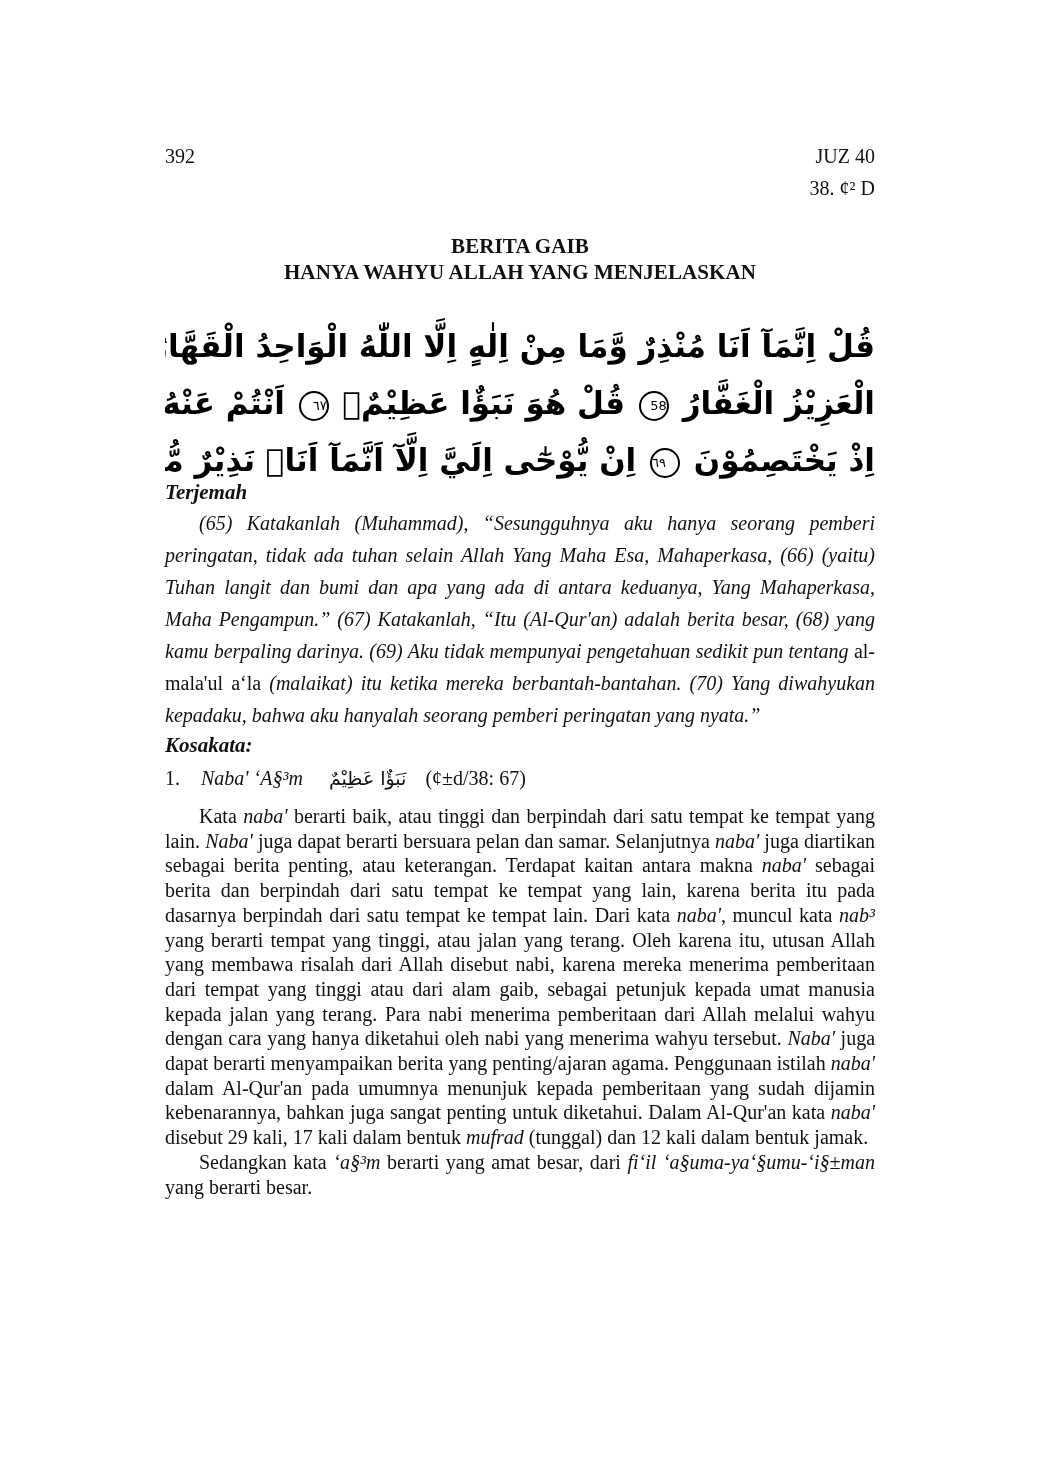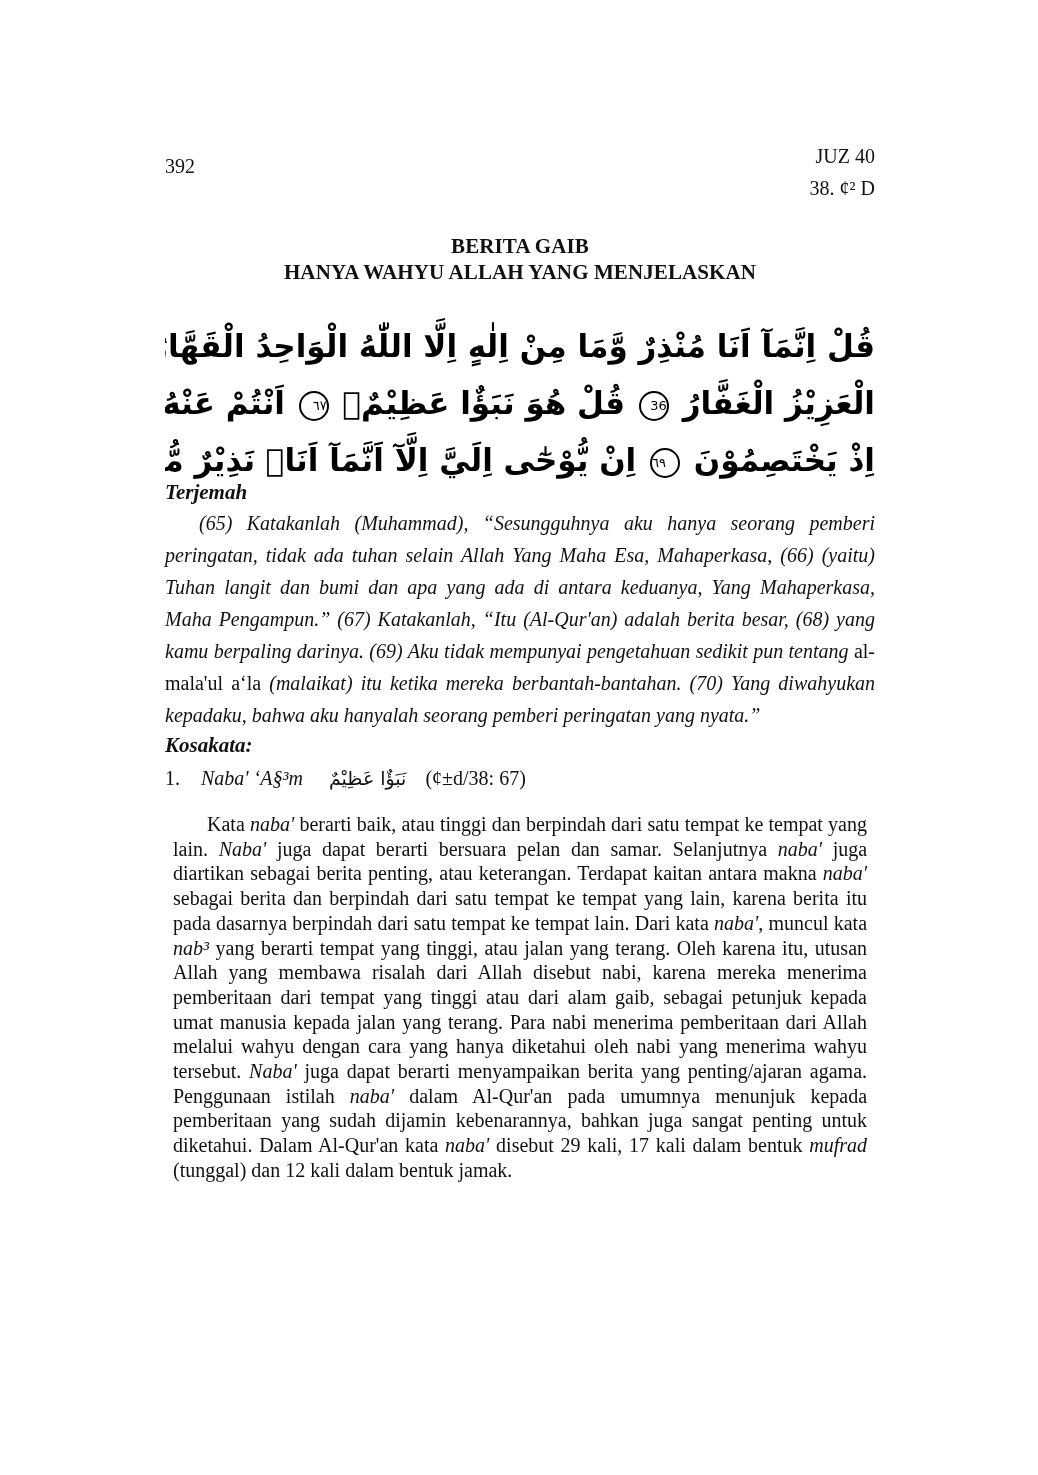--- a/index.html
+++ b/index.html
@@ -1,21 +1,21 @@
 <!DOCTYPE html>
 <html><head>
 <meta charset="utf-8">
 <style>
   html, body { margin: 0; padding: 0; background: #ffffff; }
   body { width: 1038px; height: 1475px; position: relative; overflow: hidden;
          font-family: "Liberation Serif", serif; color: #111111; }
   .page { position: absolute; left: 165px; top: 0; width: 710px; }
   .header { position: absolute; top: 145px; left: 0; width: 710px; height: 30px;
             font-size: 20px; }
-  .header .left { position: absolute; left: 0; top: 0; margin-top: 10px; }
+  .header .left { position: absolute; left: 0; top: 0; }
   .header .center { position: absolute; left: 0; width: 710px; text-align: right; top: 16px; margin-top: 16px; }
   .header .right { position: absolute; right: 0; top: 0; }
   .title { position: absolute; top: 233px; left: 0; width: 710px; text-align: center;
            font-weight: bold; font-size: 21px; line-height: 26px; letter-spacing: 0.1px; }
   .arabic { position: absolute; top: 318px; left: 0; width: 710px; direction: rtl;
             font-family: "DejaVu Sans", sans-serif; font-weight: bold; font-size: 31px;
             line-height: 57px; color: #000; }
   .arabic .line { display: block; white-space: nowrap; text-align: justify;
                   text-align-last: justify; overflow: hidden; }
   .arabic .line.last { text-align-last: left; padding-left: 240px; }
@@ -28,21 +28,21 @@
               font-size: 20px; line-height: 32px; text-align: justify; }
   .terjemah p { margin: 0; text-indent: 0; }
   .terjemah .up { font-style: normal; }
   .kosakata-head { top: 733px; }
   .entry { position: absolute; top: 767px; left: 0; font-size: 20px; white-space: nowrap; }
   .entry .num { display: inline-block; width: 36px; }
   .entry .translit { font-style: italic; }
   .entry .ar { font-family: "DejaVu Sans", sans-serif; font-size: 19px; margin: 0 19px 0 26px; direction: rtl; unicode-bidi: isolate; }
   .body-text { position: absolute; top: 804px; left: 0; width: 710px; font-size: 20px;
                line-height: 24.7px; text-align: justify; }
-  .body-text p { margin: 8px; text-indent: 34px; }
+  .body-text p { margin: 0; text-indent: 34px; }
   .body-text i { font-style: italic; }
 </style>
 </head>
 <body>
 
 <div class="page">
 
   <div class="header">
     <span class="left">392</span>
     <span class="center">38. ¢² D</span>
@@ -55,21 +55,21 @@
   </div>
 
   <div class="arabic">
     <span class="line">
       <span>قُلْ اِنَّمَآ اَنَا مُنْذِرٌ وَّمَا مِنْ اِلٰهٍ اِلَّا اللّٰهُ الْوَاحِدُ الْقَهَّارُ</span>
       
       
     </span>
     <span class="line">
       <span>الْعَزِيْزُ الْغَفَّارُ</span>
-      <span class="vnum">36</span>
+      <span class="vnum">58</span>
       <span>قُلْ هُوَ نَبَؤٌا عَظِيْمٌۙ</span>
       <span class="vnum">٦٧</span>
       <span>اَنْتُمْ عَنْهُ مُعْرِضُوْنَ</span>
       
       
     </span>
     <span class="line last">
       <span>اِذْ يَخْتَصِمُوْنَ</span>
       <span class="vnum">٦٩</span>
       <span>اِنْ يُّوْحٰٓى اِلَيَّ اِلَّآ اَنَّمَآ اَنَا۠ نَذِيْرٌ مُّبِيْنٌ</span>
@@ -83,15 +83,16 @@
   </div>
 
   <div class="section-head kosakata-head">Kosakata:</div>
 
   <div class="entry">
     <span class="num">1.</span><span class="translit">Naba' ‘A§³m</span><span class="ar">نَبَؤٌا عَظِيْمٌ</span><span>(¢±d/38: 67)</span>
   </div>
 
   <div class="body-text">
     <p><span>Kata</span> <i>naba'</i> <span>berarti baik, atau tinggi dan berpindah dari satu tempat ke tempat yang lain.</span> <i>Naba'</i> <span>juga dapat berarti bersuara pelan dan samar. Selanjutnya</span> <i>naba'</i> <span>juga diartikan sebagai berita penting, atau keterangan. Terdapat kaitan antara makna</span> <i>naba'</i> <span>sebagai berita dan berpindah dari satu tempat ke tempat yang lain, karena berita itu pada dasarnya berpindah dari satu tempat ke tempat lain. Dari kata</span> <i>naba'</i><span>, muncul kata</span> <i>nab³</i> <span>yang berarti tempat yang tinggi, atau jalan yang terang. Oleh karena itu, utusan Allah yang membawa risalah dari Allah disebut nabi, karena mereka menerima pemberitaan dari tempat yang tinggi atau dari alam gaib, sebagai petunjuk kepada umat manusia kepada jalan yang terang. Para nabi menerima pemberitaan dari Allah melalui wahyu dengan cara yang hanya diketahui oleh nabi yang menerima wahyu tersebut.</span> <i>Naba'</i> <span>juga dapat berarti menyampaikan berita yang penting/ajaran agama. Penggunaan istilah</span> <i>naba'</i> <span>dalam Al-Qur'an pada umumnya menunjuk kepada pemberitaan yang sudah dijamin kebenarannya, bahkan juga sangat penting untuk diketahui. Dalam Al-Qur'an kata</span> <i>naba'</i> <span>disebut 29 kali, 17 kali dalam bentuk</span> <i>mufrad</i> <span>(tunggal) dan 12 kali dalam bentuk jamak.</span></p>
+    <p><span>Sedangkan kata</span> <i>‘a§³m</i> <span>berarti yang amat besar, dari</span> <i>fi‘il ‘a§uma-ya‘§umu-‘i§±man</i> <span>yang berarti besar.</span></p>
   </div>
 
 </div>
 
 </body></html>

